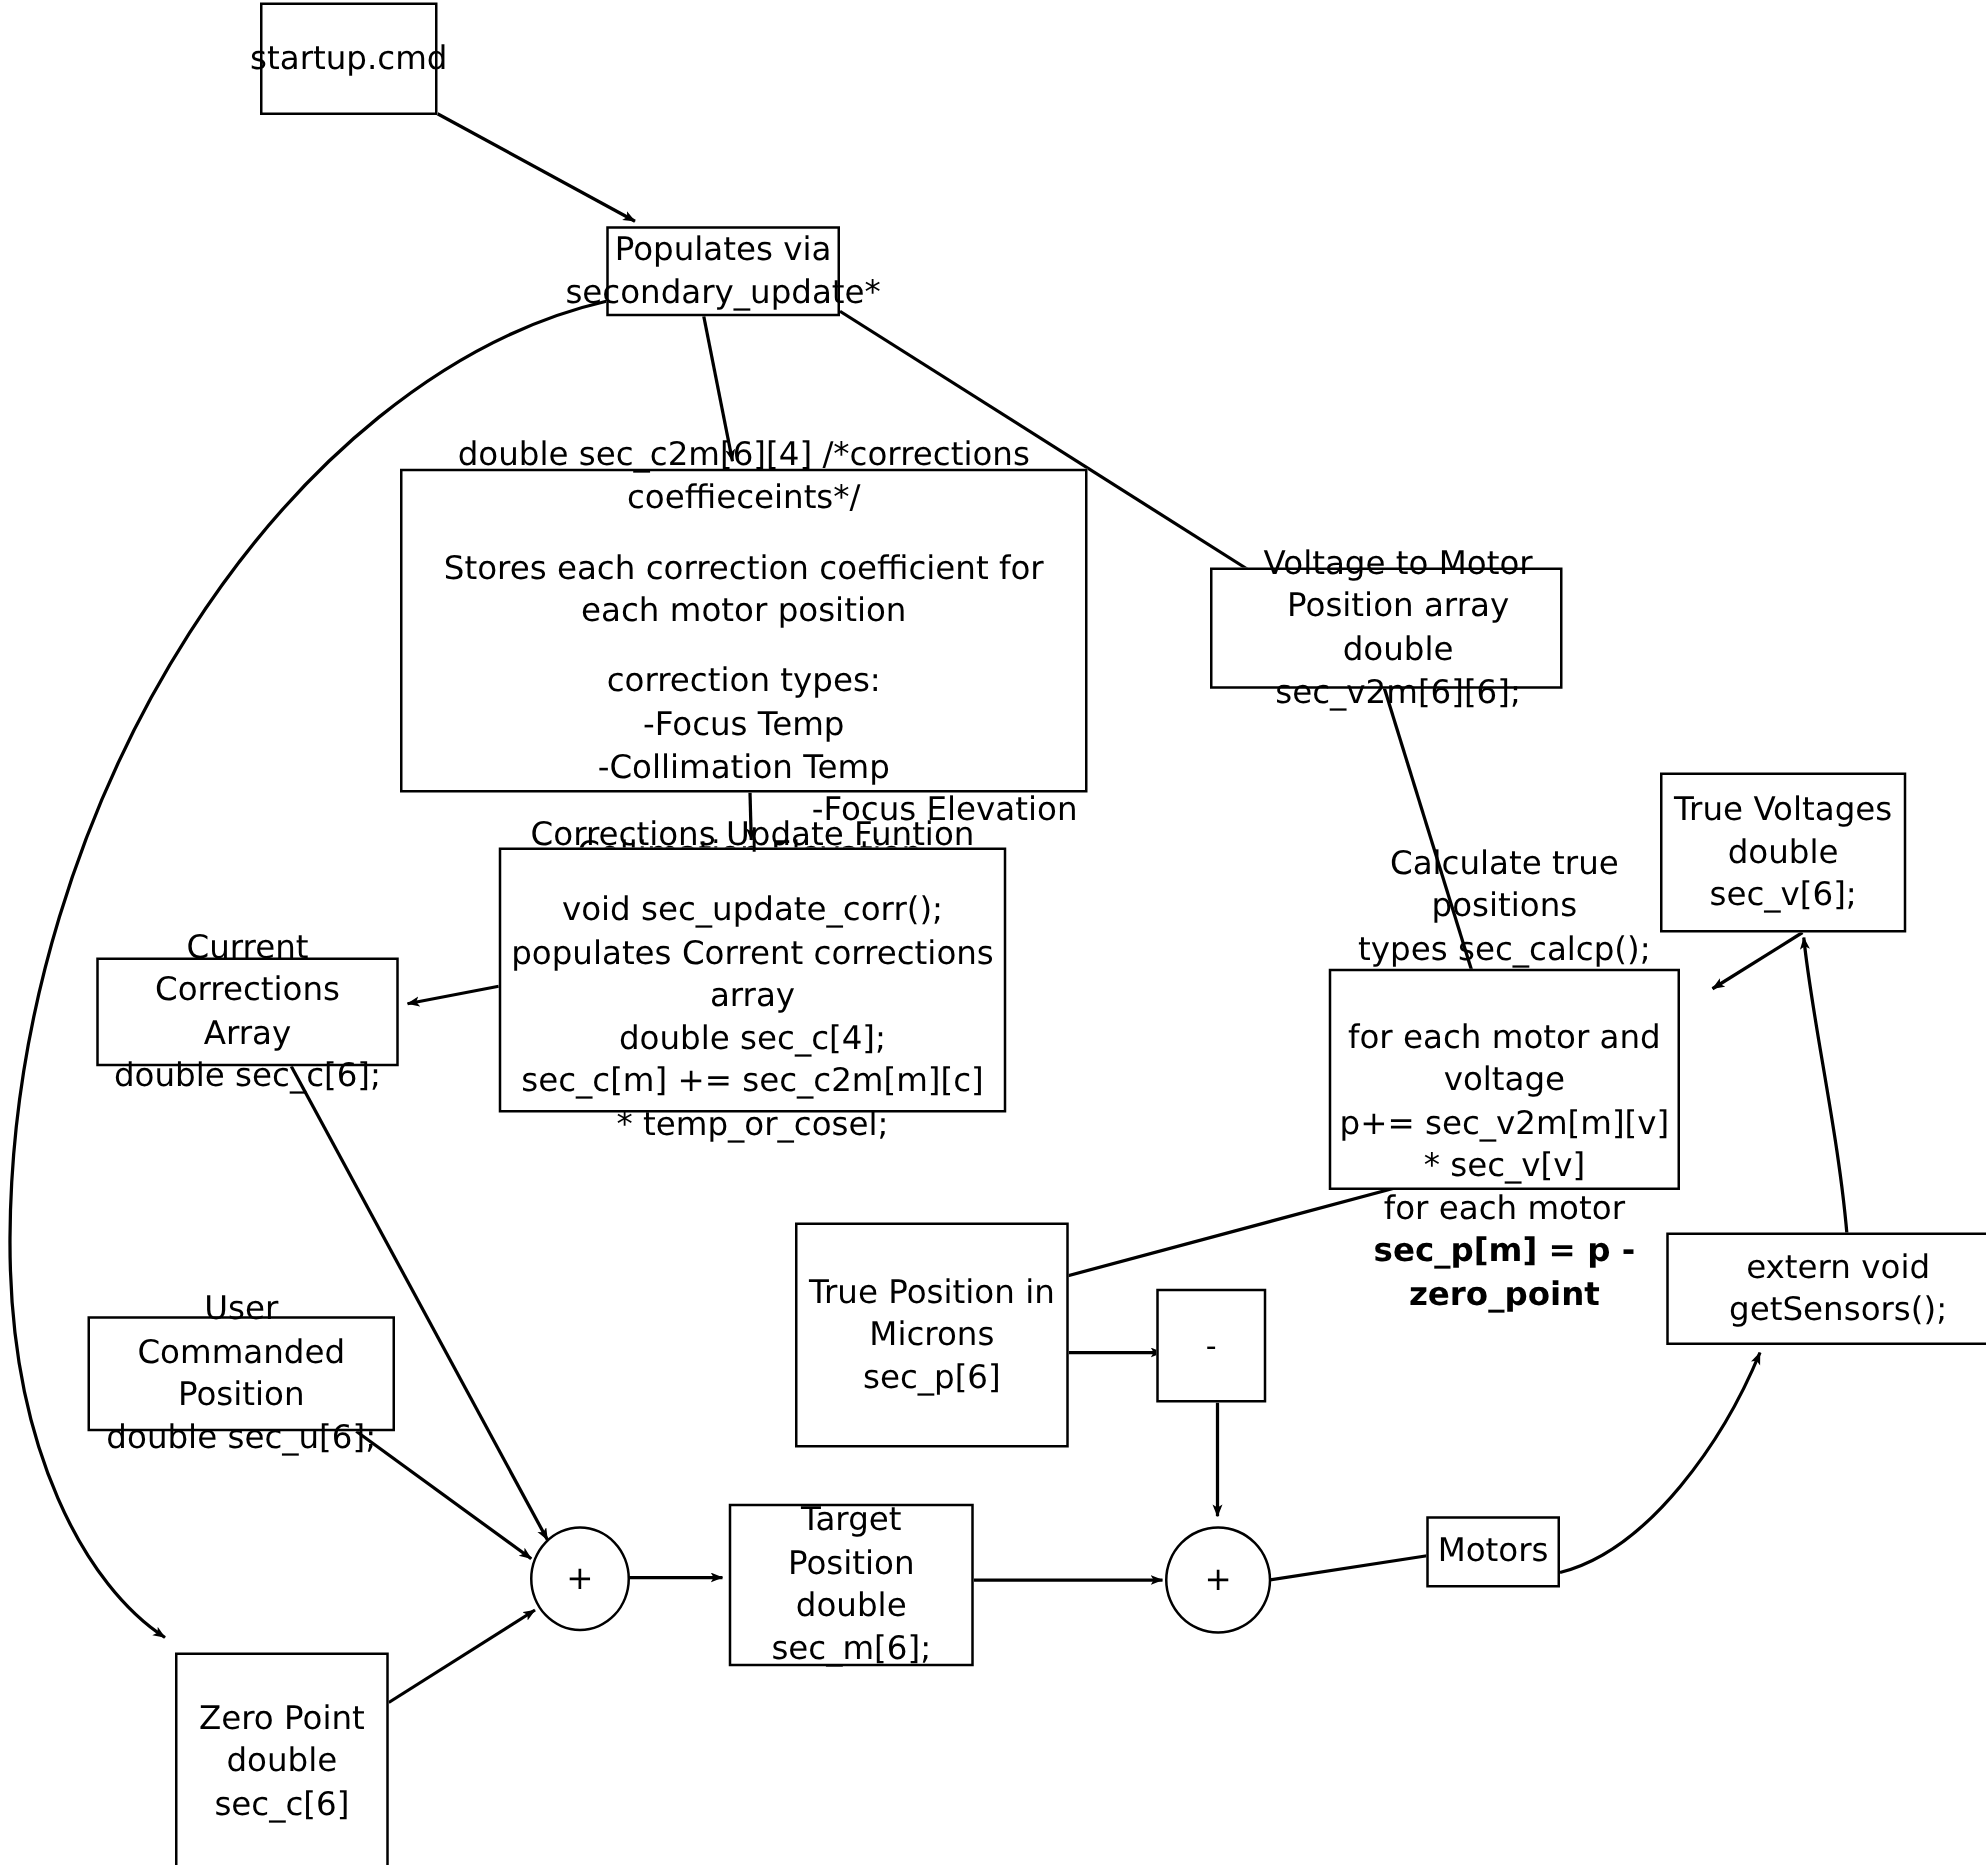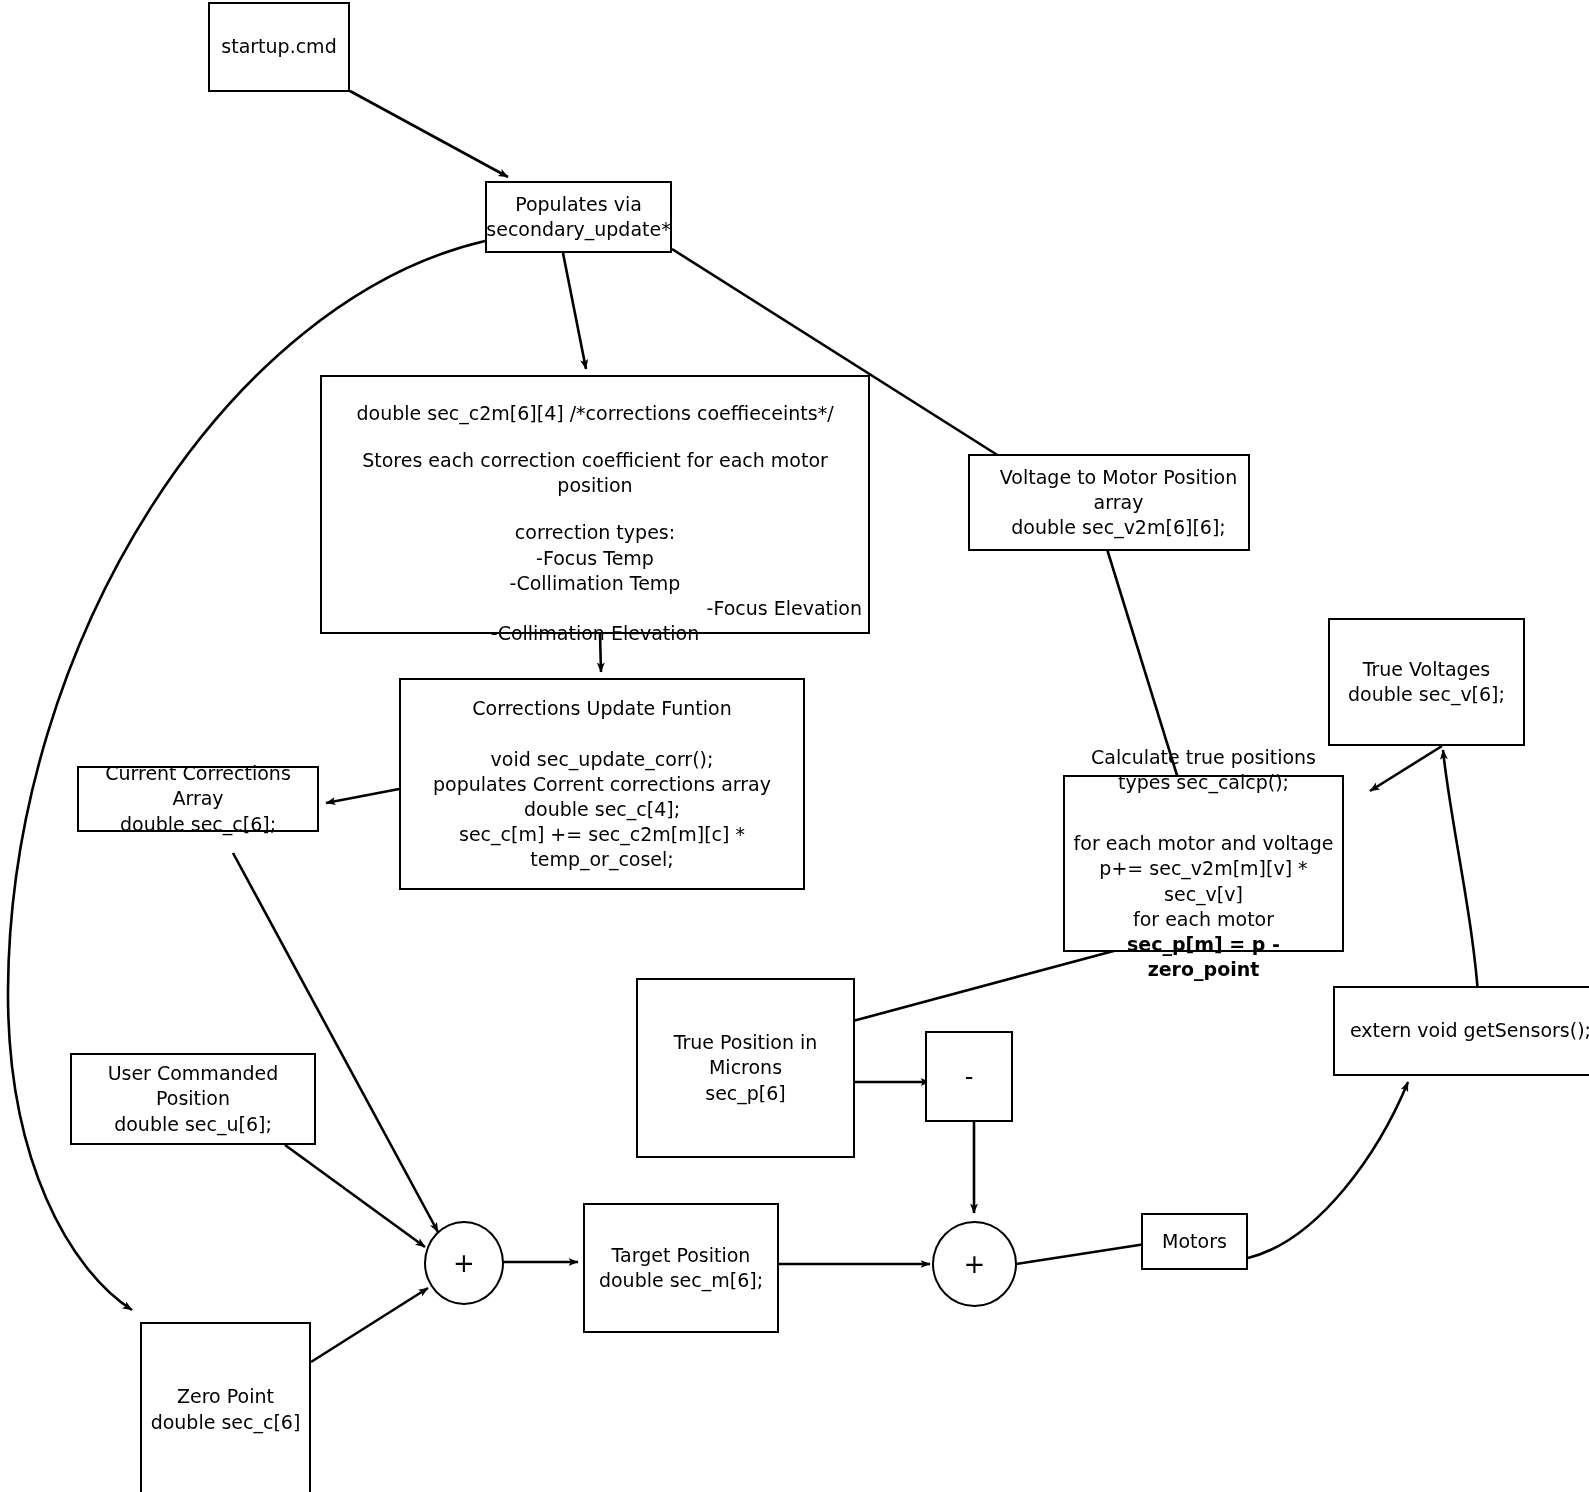--- a/index.html
+++ b/index.html
@@ -27,21 +27,21 @@
   }
   .node {
     position: absolute;
     box-sizing: border-box;
     border: 2px solid #000000;
     background: #ffffff;
     display: flex;
     align-items: center;
     justify-content: center;
     text-align: center;
-    font-size: 19px;
+    font-size: 26px;
     line-height: 1.32;
     color: #000000;
     white-space: pre-line;
     padding: 2px 6px;
   }
   .node.top-align {
     align-items: flex-start;
     padding-top: 14px;
   }
   .op {
@@ -164,21 +164,21 @@
     <div style="width:100%; text-align:center; margin-top:36px;">for each motor and voltage</div>
     <div style="width:100%; text-align:center;">p+= sec_v2m[m][v] * sec_v[v]</div>
     <div style="width:100%; text-align:center;">for each motor</div>
     <div style="width:100%; text-align:center;font-weight:bold;">sec_p[m] = p - zero_point</div>
   </div>
 
   <div class="node" style="left:1333px; top:986px; width:275px; height:90px;">
     <span>extern void getSensors();</span>
   </div>
 
-  <div class="node" style="left:77px; top:766px; width:242px; height:66px;">
+  <div class="node" style="left:77px; top:766px; width:242px; height:87px;">
     <span>Current Corrections Array
 double sec_c[6];</span>
   </div>
 
   <div class="node" style="left:70px; top:1053px; width:246px; height:92px;">
     <span>User Commanded Position
 double sec_u[6];</span>
   </div>
 
   <div class="node" style="left:140px; top:1322px; width:171px; height:175px;">

